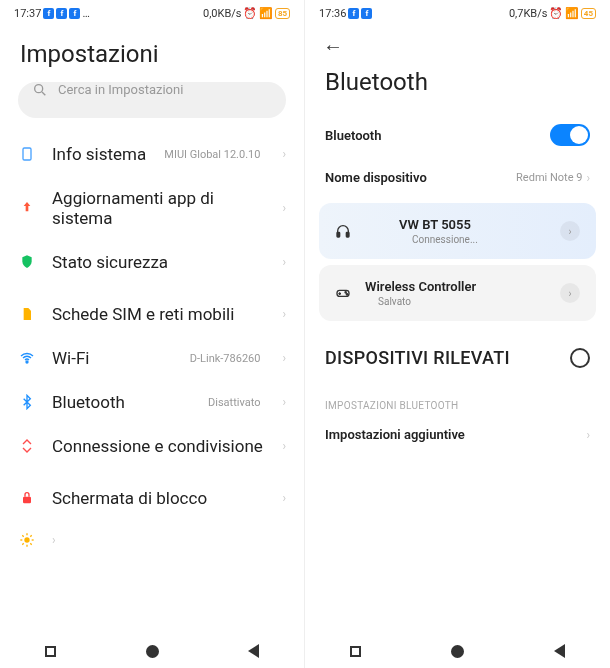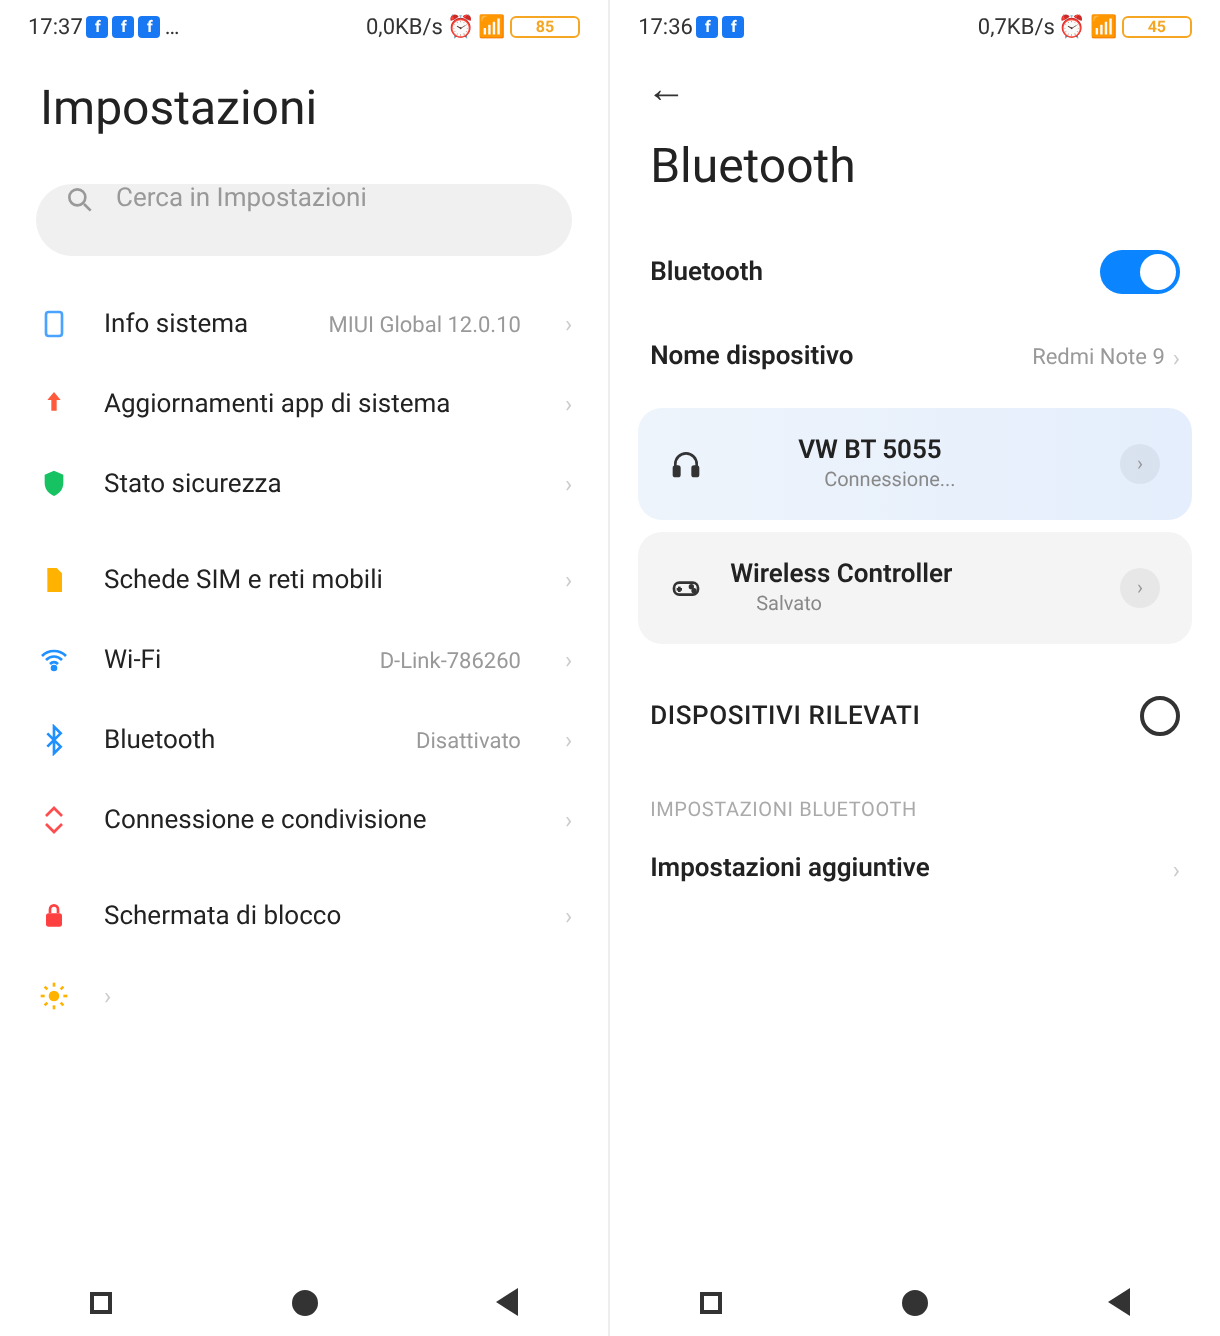--- a/index.html
+++ b/index.html
@@ -3,51 +3,51 @@
 <meta charset="utf-8">
 <style>
 * { margin: 0; padding: 0; box-sizing: border-box; font-family: -apple-system, "Segoe UI", Roboto, sans-serif; }
 body { display: flex; width: 610px; height: 668px; background: #fff; }
 .panel { width: 345px; height: 668px; position: relative; background: #fff; overflow: hidden; }
 .panel.left { border-right: 1px solid #eee; }
 
 .statusbar { display: flex; justify-content: space-between; align-items: center; padding: 4px 14px 0; font-size: 11px; color: #333; height: 22px; }
 .statusbar .sb-left, .statusbar .sb-right { display: flex; align-items: center; gap: 2px; }
 .fbicon { width: 11px; height: 11px; background: #1877f2; border-radius: 2px; display: inline-flex; align-items: center; justify-content: center; color: #fff; font-size: 8px; font-weight: bold; }
-.batt { border: 1px solid #f5a623; border-radius: 3px; padding: 0 12px; font-size: 8px; color: #f5a623; font-weight: bold; }
+.batt { border: 1px solid #f5a623; border-radius: 3px; padding: 0 2px; font-size: 8px; color: #f5a623; font-weight: bold; }
 
 .back-arrow { padding: 10px 18px 0; font-size: 20px; color: #333; }
-.page-title { font-size: 24px; font-weight: 400; color: #222; padding: 18px 20px 24px; }
+.page-title { font-size: 24px; font-weight: 400; color: #222; padding: 18px 20px 14px; }
 .page-title.bt { padding: 12px 20px 16px; }
 
 .searchbar { margin: 0 18px 14px; background: #f0f0f0; border-radius: 18px; height: 36px; display: flex; align-items: flex-start; padding: 0 14px; color: #999; font-size: 13px; gap: 10px; }
 
 .row { display: flex; align-items: center; padding: 12px 18px; gap: 16px; position: relative; }
 .row .icon-slot { width: 18px; display: flex; justify-content: center; }
-.row .label { flex: 1; font-size: 13px; color: #222; }
+.row .label { flex: 1; font-size: 17px; color: #222; }
 .row .value { font-size: 11px; color: #999; margin-right: 6px; }
 .row .chev { color: #ccc; font-size: 12px; }
 .divider { height: 8px; }
 
 .bt-row { display: flex; align-items: center; padding: 12px 20px; }
 .bt-row .label { flex: 1; font-size: 13px; font-weight: 600; color: #222; }
 .bt-row .value { font-size: 11px; color: #999; margin-right: 4px; }
 .bt-row .chev { color: #ccc; font-size: 12px; }
 
 .toggle { width: 40px; height: 22px; background: #0b84ff; border-radius: 11px; position: relative; }
 .toggle::after { content: ""; position: absolute; right: 2px; top: 2px; width: 18px; height: 18px; background: #fff; border-radius: 50%; }
 
 .card { margin: 6px 14px; border-radius: 12px; padding: 14px 16px; display: flex; align-items: center; gap: 14px; position: relative; }
 .card.paired { background: linear-gradient(to right, #eef4fb, #e4eefc); gap: 48px; }
 .card.saved { background: #f4f4f4; }
 .card .dev-name { font-size: 13px; font-weight: 600; color: #222; }
 .card .dev-status { font-size: 10px; color: #888; margin-top: 2px; margin-left: 13px; }
 .card .card-chev { width: 20px; height: 20px; border-radius: 50%; background: rgba(0,0,0,0.05); display: flex; align-items: center; justify-content: center; color: #999; font-size: 10px; }
 
-.section-header { display: flex; align-items: center; padding: 20px 20px 6px; font-size: 13px; color: #222; letter-spacing: .3px; font-weight: 500; }
+.section-header { display: flex; align-items: center; padding: 20px 20px 6px; font-size: 18px; color: #222; letter-spacing: .3px; font-weight: 500; }
 .refresh { margin-left: auto; width: 20px; height: 20px; border: 2px solid #333; border-radius: 50%; position: relative; }
 
 .caption { font-size: 10px; color: #aaa; letter-spacing: .3px; padding: 26px 20px 4px; }
 
 .navbar { position: absolute; bottom: 0; left: 0; right: 0; height: 34px; display: flex; justify-content: space-around; align-items: center; }
 .nav-sq { width: 11px; height: 11px; border: 2px solid #333; }
 .nav-circ { width: 13px; height: 13px; border: 2px solid #333; border-radius: 50%; background: #333; }
 .nav-tri { width: 0; height: 0; border-top: 7px solid transparent; border-bottom: 7px solid transparent; border-right: 11px solid #333; }
 
 svg.ico { width: 16px; height: 16px; }

